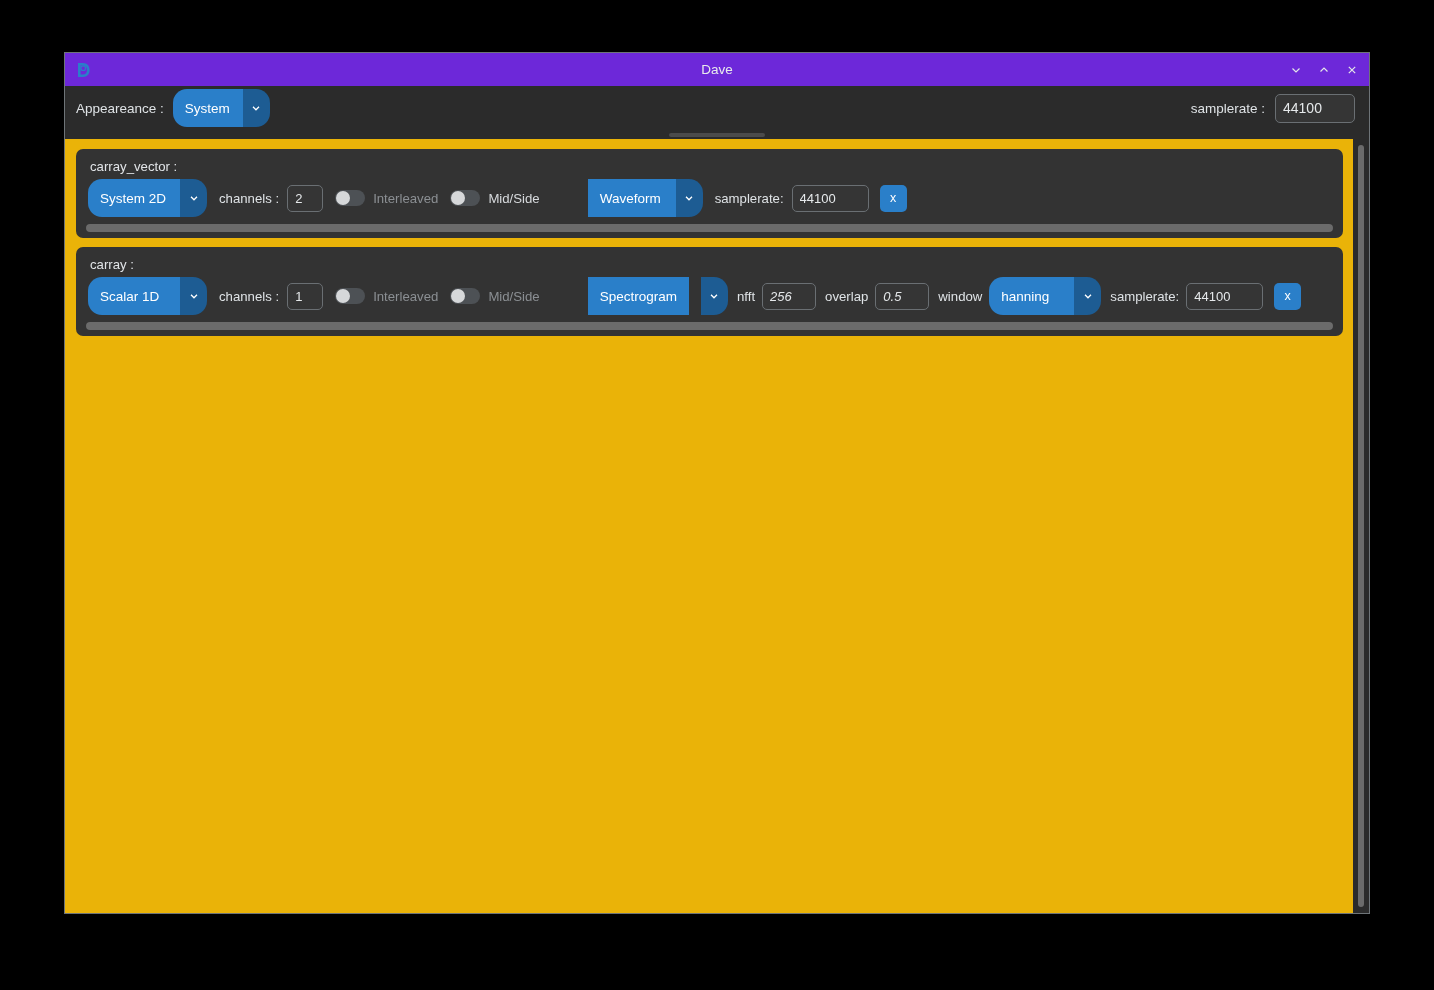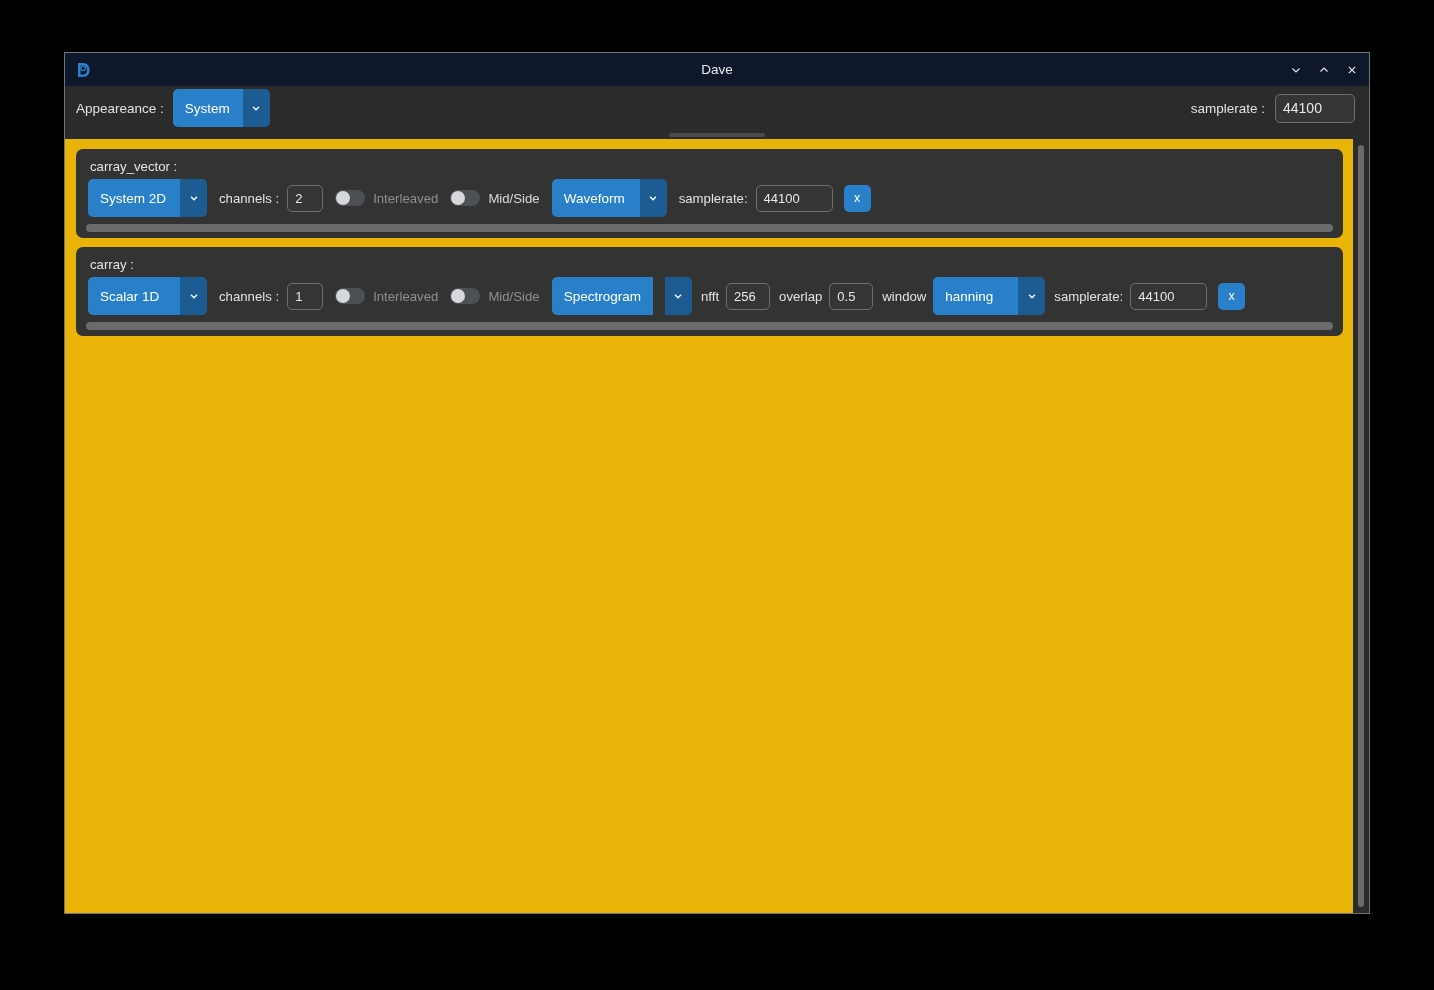--- a/index.html
+++ b/index.html
@@ -24,21 +24,21 @@
     border: 1px solid #6e7478;
     display: flex;
     flex-direction: column;
     overflow: hidden;
   }
 
   
   #title-bar {
     height: 33px;
     min-height: 33px;
-    background: #0f172a;
+    background: #6d28d9;
     display: flex;
     align-items: center;
     position: relative;
     padding: 0 4px 0 8px;
   }
   #app-logo {
     width: 22px; height: 22px;
     display: flex; align-items: center; justify-content: center;
   }
   #window-title {
@@ -176,21 +176,21 @@
     width: 100%;
     border-radius: 4px;
     background: #6b6b6b;
   }
 
   
   .combo {
     display: inline-flex;
     align-items: stretch;
     height: 38px;
-    border-radius: 5px;
+    border-radius: 14px;
     overflow: hidden;
     cursor: pointer;
     flex: 0 0 auto;
   }
   .combo .combo-text {
     background: #2a7fc9;
     color: #ffffff;
     font-size: 13.5px;
     display: flex;
     align-items: center;
@@ -198,21 +198,21 @@
     white-space: nowrap;
   }
   .combo .combo-arrow {
     background: #1d5c93;
     width: 27px;
     display: flex;
     align-items: center;
     justify-content: center;
   }
   .combo.w-scalar .combo-text { min-width: 92px; }
-  .combo.w-view .combo-text   { min-width: 88px; }
+  .combo.w-view .combo-text   { min-width: 88px; margin-left: 36px; }
   .combo.w-win .combo-text    { min-width: 85px; }
   .combo.w-sys .combo-text    { min-width: 70px; }
 
   .field-label {
     font-size: 13.2px;
     color: #dfe3e6;
     margin: 0 8px 0 12px;
     white-space: nowrap;
   }
   .field-label.tight { margin-left: 9px; margin-right: 7px; }
@@ -222,21 +222,21 @@
     background: #353535;
     border: 1px solid #6a6f73;
     border-radius: 5px;
     color: #e6e9eb;
     font-size: 13px;
     font-family: "Liberation Sans", sans-serif;
     padding: 0 7px;
     outline: none;
   }
   .txtbox.num-sm { width: 36px; }
-  .txtbox.num-md { width: 44px; }
+  .txtbox.num-md { width: 54px; font-style: italic; }
   .txtbox.sr     { width: 77px; }
   .txtbox.sr-hdr { width: 80px; height: 29px; font-size: 14px; }
 
   .toggle {
     width: 30px; height: 16px;
     border-radius: 8px;
     background: #4d5155;
     position: relative;
     margin: 0 8px 0 12px;
     cursor: pointer;

